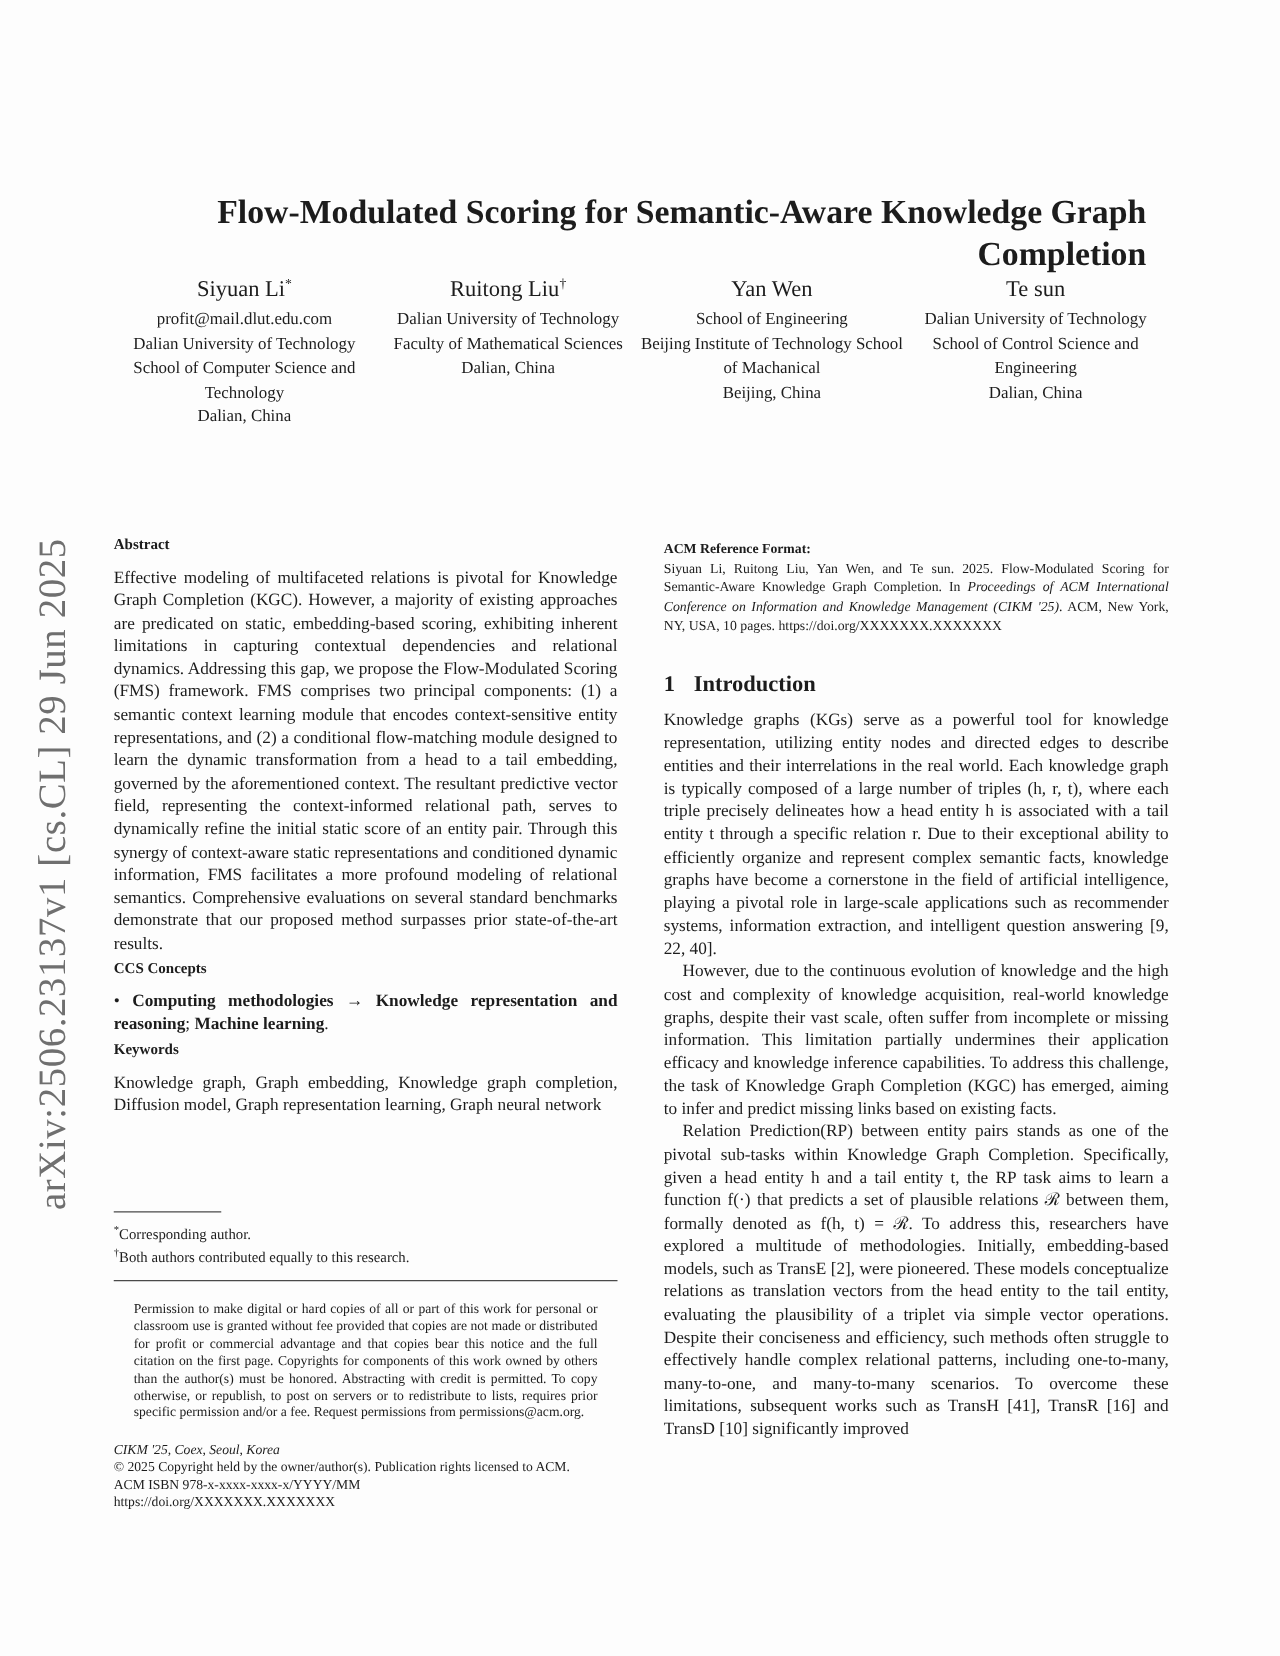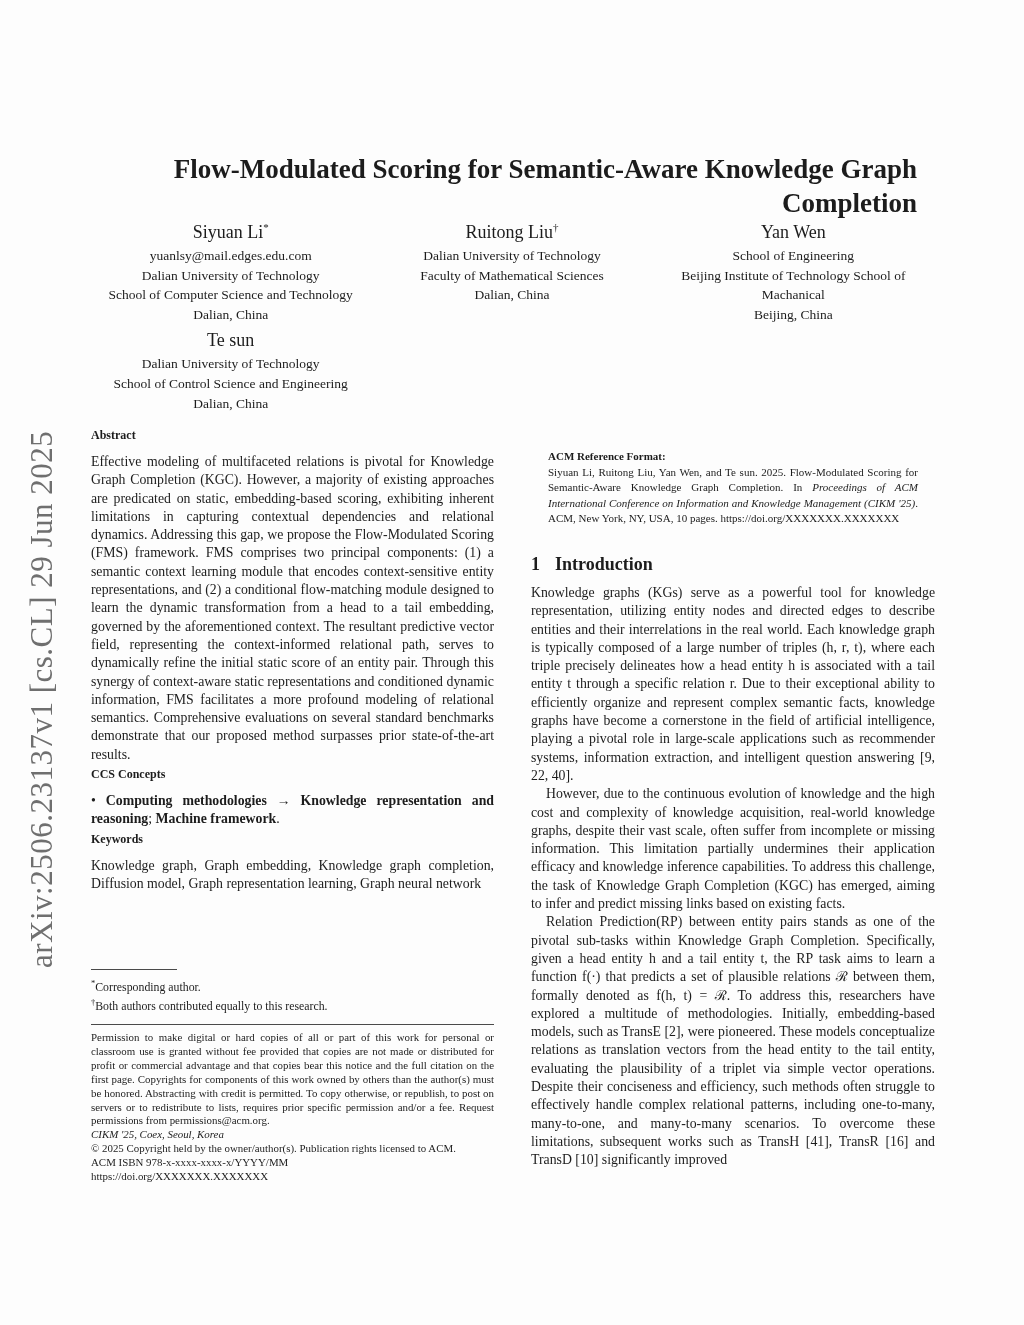--- a/index.html
+++ b/index.html
@@ -13,59 +13,59 @@
     transform:rotate(-90deg); transform-origin:0 0;
     width:612px; font-size:31px; color:#6f6f6f;
     white-space:nowrap; letter-spacing:0.5px;
   }
   .paper-title {
     position:absolute; top:134px; left:107px; width:810px;
     text-align:right; font-weight:700; font-size:27px; line-height:34px;
   }
   .authors-grid {
     position:absolute; top:216px; left:90px; width:844px;
-    display:grid; grid-template-columns:1fr 1fr 1fr; 
+    display:grid; grid-template-columns:1fr 1fr 1fr 1fr; row-gap:25px;
   }
   .author { text-align:center; }
   .author .name { font-size:18px; line-height:22px; margin-bottom:3px; }
   .author .name sup { font-size:11px; }
   .author .aff-line { font-size:13.5px; line-height:19.6px; }
   .leftcol  { position:absolute; left:91px;  top:425px; width:403px; }
   .rightcol { position:absolute; left:531px; top:432px; width:404px; }
   h2.sec { font-size:12px; font-weight:700; margin:0 0 7px 0; line-height:21px; }
   .mt { margin-top:21px; }
   .body-text { font-size:13.8px; line-height:18.3px; text-align:justify; margin:0; }
   .bold { font-weight:700; }
   .footnote-block { position:absolute; left:91px; top:969px; width:403px; font-size:11.8px; line-height:15.5px; }
   .fn-rule { width:86px; border:0; border-top:1.5px solid #4a4a4a; margin:0 0 6px 0; }
   .fn-line sup { font-size:8.5px; }
   .permission-block { position:absolute; left:91px; top:1024px; width:403px; font-size:10.9px; line-height:13.9px; }
   .perm-rule { width:403px; border:0; border-top:1px solid #4a4a4a; margin:0 0 6px 0; }
-  .perm-text { text-align:justify; margin:0; }
+  .perm-text { text-align:justify; margin:16px; }
   .italic { font-style:italic; }
-  .acmref { font-size:11px; line-height:15.6px; text-align:justify; margin:17px; }
+  .acmref { font-size:11px; line-height:15.6px; text-align:justify; margin:0; }
   .acmref-head { font-weight:700; }
   .intro-heading { font-size:18px; font-weight:700; margin:27px 0 9px 0; line-height:21px; }
   .intro-heading .num { display:inline-block; margin-right:15px; }
   .para { font-size:13.8px; line-height:18.3px; text-align:justify; margin:0; }
   .indent { text-indent:15px; }
 </style>
 </head>
 <body>
 
 <div class="page">
 
   <div class="arxiv-strip">arXiv:2506.23137v1  [cs.CL]  29 Jun 2025</div>
 
   <h1 class="paper-title">Flow-Modulated Scoring for Semantic-Aware Knowledge Graph Completion</h1>
 
   <div class="authors-grid">
     <div class="author">
       <div class="name"><span>Siyuan Li</span><sup>*</sup></div>
-      <div class="aff-line">yuanlsy@mail.edges.edu.com</div>
+      <div class="aff-line">profit@mail.dlut.edu.com</div>
       <div class="aff-line">Dalian University of Technology</div>
       <div class="aff-line">School of Computer Science and Technology</div>
       <div class="aff-line">Dalian, China</div>
     </div>
     <div class="author">
       <div class="name"><span>Ruitong Liu</span><sup>†</sup></div>
       <div class="aff-line">Dalian University of Technology</div>
       <div class="aff-line">Faculty of Mathematical Sciences</div>
       <div class="aff-line">Dalian, China</div>
     </div>
@@ -81,21 +81,21 @@
       <div class="aff-line">School of Control Science and Engineering</div>
       <div class="aff-line">Dalian, China</div>
     </div>
   </div>
 
   <div class="leftcol">
     <h2 class="sec">Abstract</h2>
     <p class="body-text">Effective modeling of multifaceted relations is pivotal for Knowledge Graph Completion (KGC). However, a majority of existing approaches are predicated on static, embedding-based scoring, exhibiting inherent limitations in capturing contextual dependencies and relational dynamics. Addressing this gap, we propose the Flow-Modulated Scoring (FMS) framework. FMS comprises two principal components: (1) a semantic context learning module that encodes context-sensitive entity representations, and (2) a conditional flow-matching module designed to learn the dynamic transformation from a head to a tail embedding, governed by the aforementioned context. The resultant predictive vector field, representing the context-informed relational path, serves to dynamically refine the initial static score of an entity pair. Through this synergy of context-aware static representations and conditioned dynamic information, FMS facilitates a more profound modeling of relational semantics. Comprehensive evaluations on several standard benchmarks demonstrate that our proposed method surpasses prior state-of-the-art results.</p>
 
     <h2 class="sec mt">CCS Concepts</h2>
-    <p class="body-text"><span>• </span><span class="bold">Computing methodologies</span><span> → </span><span class="bold">Knowledge representation and reasoning</span><span>; </span><span class="bold">Machine framework</span><span>.</span></p>
+    <p class="body-text"><span>• </span><span class="bold">Computing methodologies</span><span> → </span><span class="bold">Knowledge representation and reasoning</span><span>; </span><span class="bold">Machine learning</span><span>.</span></p>
 
     <h2 class="sec mt">Keywords</h2>
     <p class="body-text">Knowledge graph, Graph embedding, Knowledge graph completion, Diffusion model, Graph representation learning, Graph neural network</p>
   </div>
 
   <div class="footnote-block">
     <hr class="fn-rule">
     <div class="fn-line"><sup>*</sup><span>Corresponding author.</span></div>
     <div class="fn-line"><sup>†</sup><span>Both authors contributed equally to this research.</span></div>
   </div>

